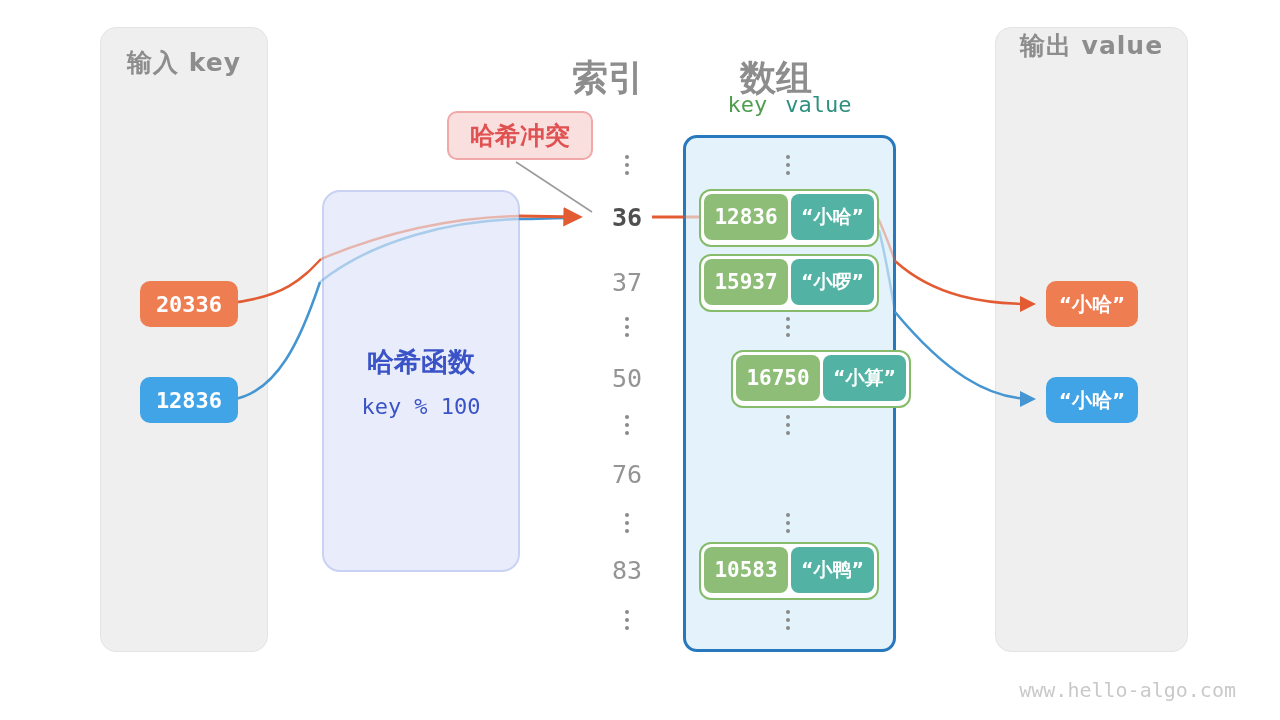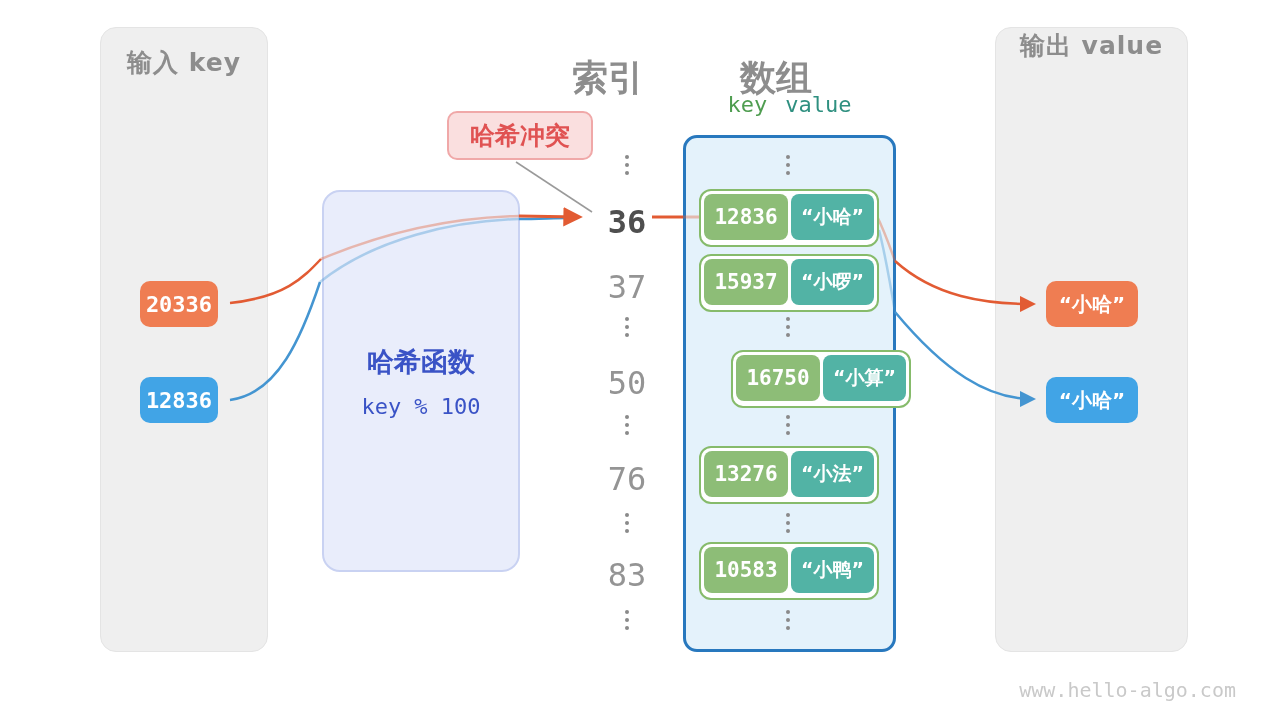--- a/index.html
+++ b/index.html
@@ -13,21 +13,21 @@
     background:#efefef;border:1px solid #e4e4e4;border-radius:16px;
     box-sizing:border-box;z-index:1;
   }
   .panel-title{
     text-align:center;font-size:25px;font-weight:700;color:#8d8d8d;
     padding-top:19px;letter-spacing:1px;z-index:3;
     font-family:"DejaVu Sans","Liberation Sans",sans-serif;
   }
   
   .pill{
-    width:78px;height:46px;border-radius:10px;z-index:3;
+    width:98px;height:46px;border-radius:10px;z-index:3;
     display:flex;align-items:center;justify-content:center;
     color:#ffffff;font-family:"DejaVu Sans Mono","Liberation Mono",monospace;
     font-size:22px;font-weight:700;
   }
   .pill.orange{background:#ef7d52;}
   .pill.blue{background:#41a4e6;}
   .pill.cjk{font-family:"DejaVu Sans","Liberation Sans",sans-serif;font-size:20px;font-weight:700;}
   
   .hash-box{
     left:322px;top:190px;width:198px;height:382px;
@@ -86,21 +86,21 @@
     font-family:"DejaVu Sans Mono","Liberation Mono",monospace;font-size:21px;font-weight:700;
   }
   .cell.val{
     flex:1;background:#52b3a5;
     font-family:"DejaVu Sans","Liberation Sans",sans-serif;font-size:19px;font-weight:700;
   }
   
   .idx{
     left:592px;width:70px;text-align:center;z-index:3;
     font-family:"DejaVu Sans Mono","Liberation Mono",monospace;
-    font-size:32px;color:#949494;
+    font-size:25px;color:#949494;
   }
   .idx.hot{font-weight:700;color:#4f4f4f;}
   
   .dots{display:flex;flex-direction:column;align-items:center;gap:4px;z-index:3;width:14px;}
   .dots i{width:4px;height:4px;border-radius:50%;background:#8a8a8a;}
   
   .watermark{
     right:44px;top:678px;z-index:3;color:#c9c9c9;font-size:20px;
     font-family:"DejaVu Sans Mono","Liberation Mono",monospace;
   }
@@ -218,24 +218,20 @@
     </div>
   <div class="abs row-ring" style="top:350px;margin-left:32px;">
     <div class="cell key">16750</div>
     <div class="cell val">“小算”</div>
   </div>
   <div class="abs dots" style="left:781px;top:415px;">
       <i></i>
       <i></i>
       <i></i>
     </div>
-  <div class="abs row-ring" style="top:446px;">
-    <div class="cell key">13276</div>
-    <div class="cell val">“小法”</div>
-  </div>
   <div class="abs dots" style="left:781px;top:513px;">
       <i></i>
       <i></i>
       <i></i>
     </div>
   <div class="abs row-ring" style="top:542px;">
     <div class="cell key">10583</div>
     <div class="cell val">“小鸭”</div>
   </div>
   <div class="abs dots" style="left:781px;top:610px;">

